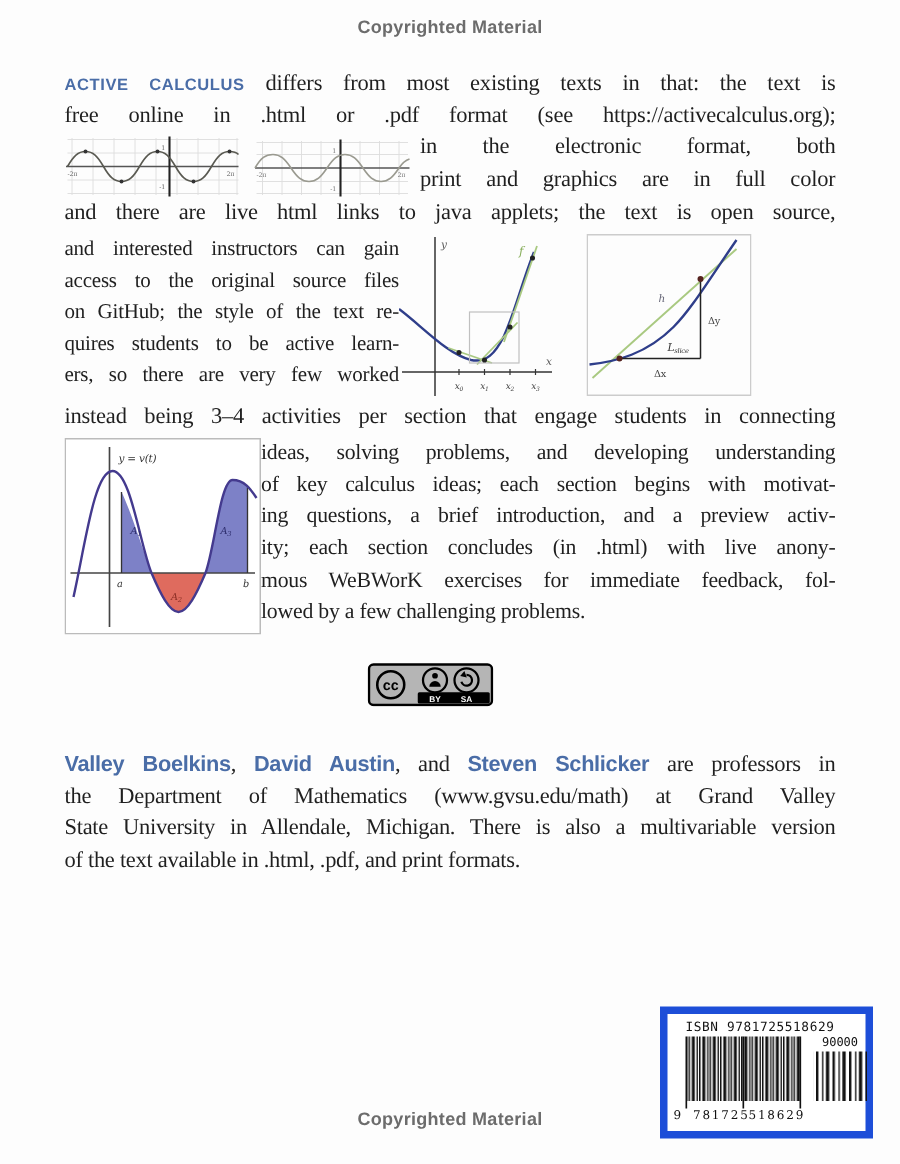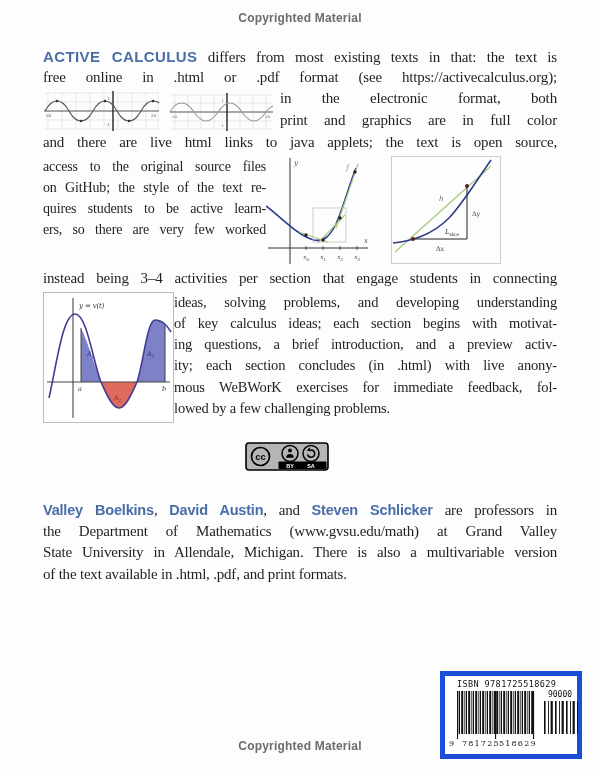--- a/index.html
+++ b/index.html
@@ -8,21 +8,21 @@
   .copyline{position:absolute;left:0;right:0;text-align:center;
             font-family:"Liberation Sans", sans-serif;font-weight:bold;
             font-size:12px;color:#6c6c6c;letter-spacing:0.2px;}
   #copy-top{top:11px;}
   #copy-bottom{top:739px;}
   #content{position:absolute;left:43px;top:46px;width:514px;font-size:15px;
            line-height:21.2px;letter-spacing:-0.15px;}
   .jline{text-align:justify;text-align-last:justify;height:21.2px;overflow:hidden;}
   .lline{text-align:left;height:21.2px;overflow:hidden;}
   .blue{color:#4a6da7;font-family:"Liberation Sans", sans-serif;font-weight:bold;}
-  .title-blue{font-size:15px;letter-spacing:0.4px;}
+  .title-blue{font-size:11px;letter-spacing:0.4px;}
   .row{display:flex;align-items:flex-start;}
   #s2 .thumbs{width:236px;display:flex;gap:9px;padding-top:2px;}
   #s2 .s2text{flex:1;margin-left:1px;}
   #s4{margin-top:2px;}
   #s4 .s4text{width:223px;font-size:14px;}
   #s4 .s4fig{width:291px;display:flex;gap:20px;padding-left:0px;}
   #s6{margin-top:3px;}
   #s6 .s6text{flex:1;margin-left:0;font-size:14.5px;}
   #cc-badge{position:absolute;left:245px;top:442px;}
   #authors{position:absolute;left:43px;top:500px;width:514px;font-size:15px;
@@ -109,20 +109,21 @@
       <div class="s2text">
         <div class="jline">in the electronic format, both</div>
         <div class="jline">print and graphics are in full color</div>
       </div>
     </div>
 
     <div class="jline">and there are live html links to java applets; the text is open source,</div>
 
     <div id="s4" class="row">
       <div class="s4text">
+        <div class="jline">and interested instructors can gain</div>
         <div class="jline">access to the original source files</div>
         <div class="jline">on GitHub; the style of the text re-</div>
         <div class="jline">quires students to be active learn-</div>
         <div class="jline">ers, so there are very few worked</div>
       </div>
       <div class="s4fig">
         <svg width="105" height="112" viewBox="0 0 105 112">
           <line x1="24" y1="2" x2="24" y2="108" stroke="#333" stroke-width="1"></line>
           <line x1="2" y1="92" x2="102" y2="92" stroke="#333" stroke-width="1"></line>
           <text x="28" y="9" font-size="7" font-style="italic" fill="#555">y</text>

